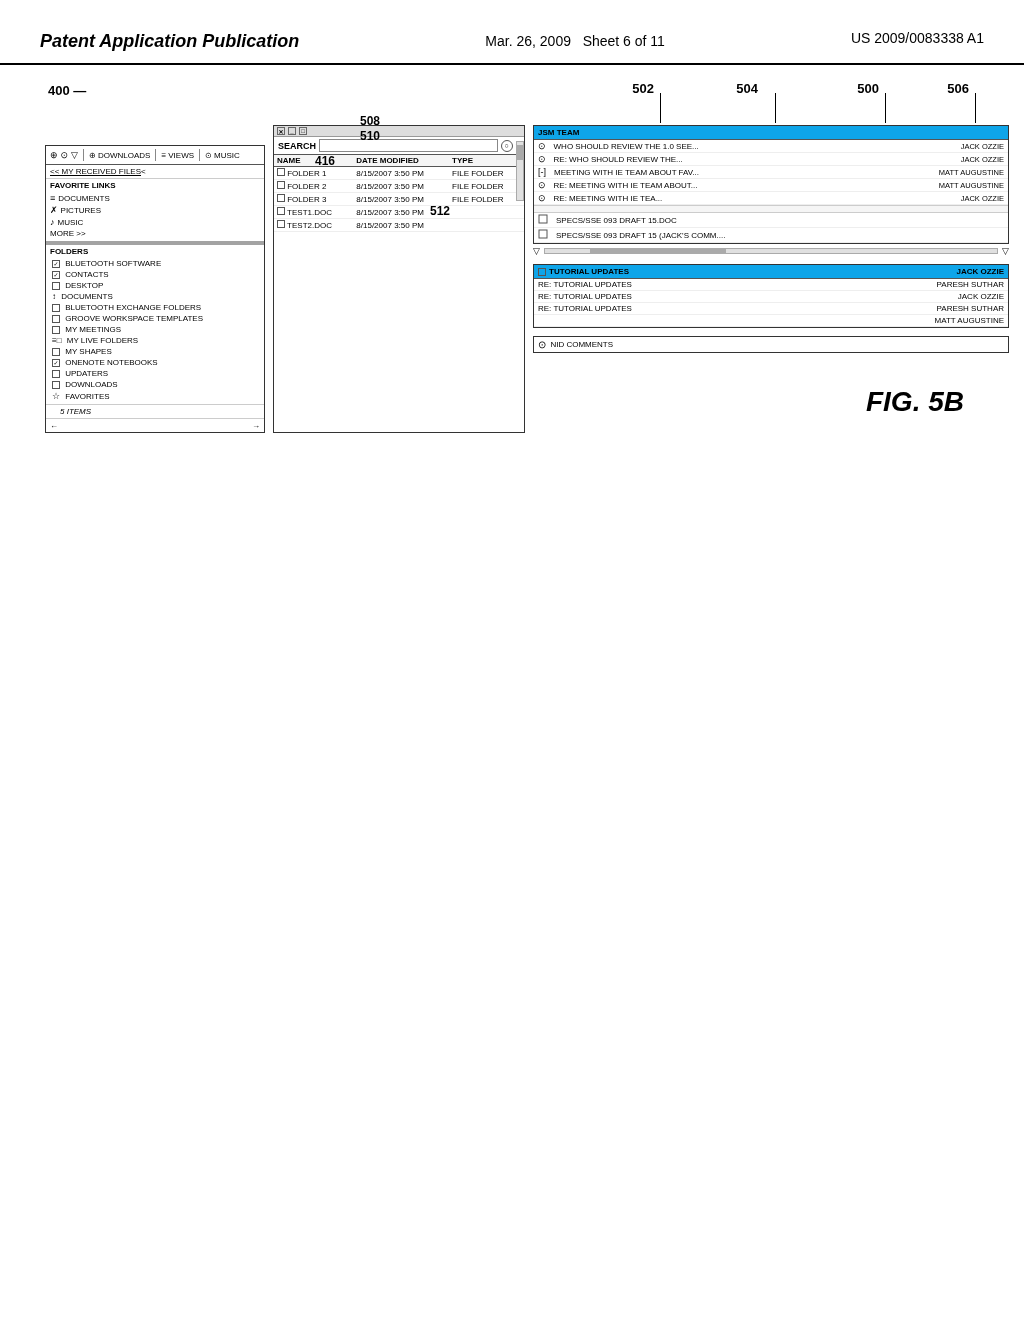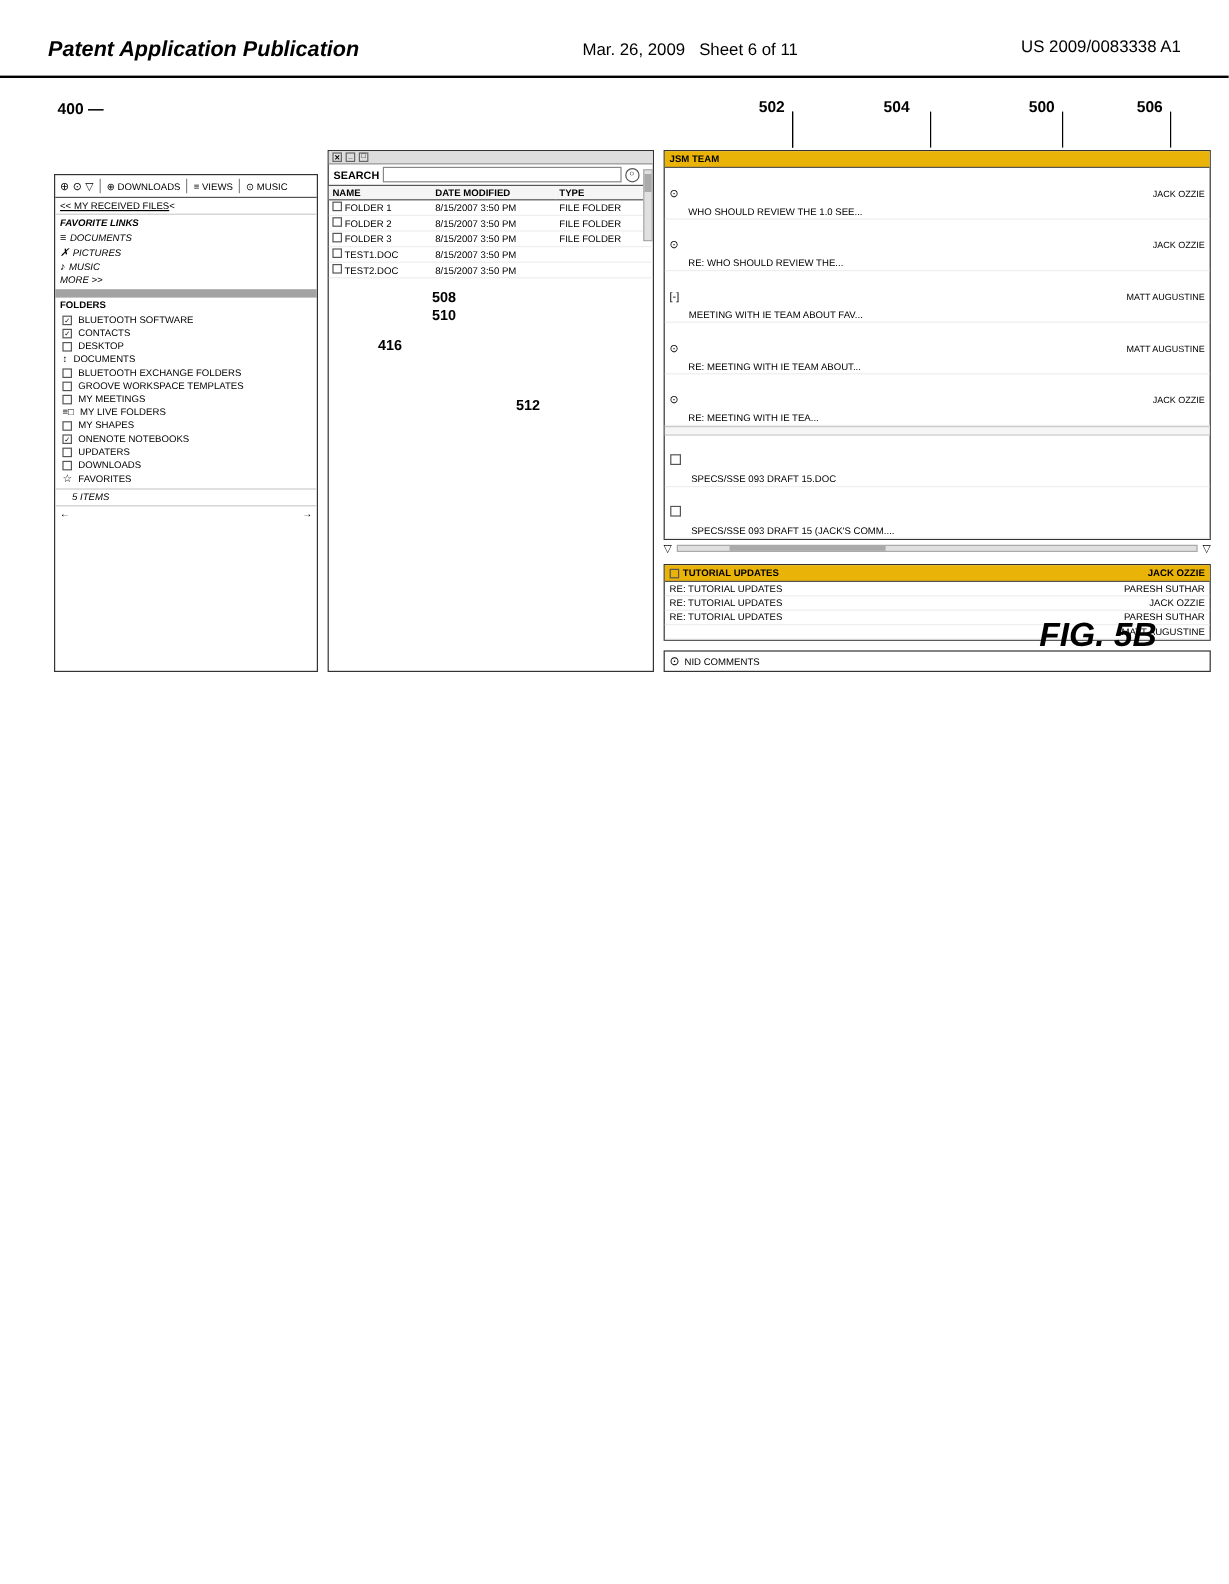--- a/index.html
+++ b/index.html
@@ -66,23 +66,22 @@
       font-size: 8px;
     }
     .nav-link {
       font-size: 8px;
       text-decoration: underline;
       color: #000;
     }
 
     .favorite-links {
       padding: 2px 4px;
-      border-bottom: 7px solid #a3a3a3;
-      font-size: 8px;
-      font-style: italic;
+      border-bottom: 4px solid #a3a3a3;
+      font-size: 8px;
     }
     .section-label {
       font-weight: bold;
       font-size: 8px;
       margin-bottom: 2px;
     }
     .fav-item {
       display: flex;
       align-items: center;
       gap: 3px;
@@ -118,21 +117,21 @@
     .panel-footer {
       display: flex;
       justify-content: space-between;
       padding: 2px 4px;
       font-size: 8px;
       border-top: 1px solid #ccc;
     }
 
     
     .middle-panel {
-      width: 272px;
+      width: 252px;
       border: 1px solid #333;
       position: relative;
       font-size: 9px;
       flex-shrink: 0;
       margin-top: 10px;
     }
 
     .search-bar {
       display: flex;
       align-items: center;
@@ -208,35 +207,35 @@
     }
 
     .message-list {
       border: 1px solid #333;
       font-size: 8px;
       clear: both;
     }
     .msg-header-row {
       display: flex;
       border-bottom: 1px solid #555;
-      background: #eab308;
+      background: #0ea5e9;
       font-size: 8px;
       font-weight: bold;
     }
     .msg-header-row div { padding: 2px 4px; }
 
     .msg-row {
       display: flex;
       border-bottom: 1px solid #eee;
       font-size: 8px;
       align-items: center;
     }
     .msg-row div { padding: 1px 4px; }
     .msg-icon { font-size: 9px; }
-    .msg-subject { flex: 2; margin-top: 31px; }
+    .msg-subject { flex: 2; }
     .msg-from { width: 90px; text-align: right; font-size: 7.5px; }
 
     .tutorial-section {
       margin-top: 8px;
       border: 1px solid #333;
       font-size: 8px;
     }
     .tutorial-row {
       display: flex;
       border-bottom: 1px solid #eee;

